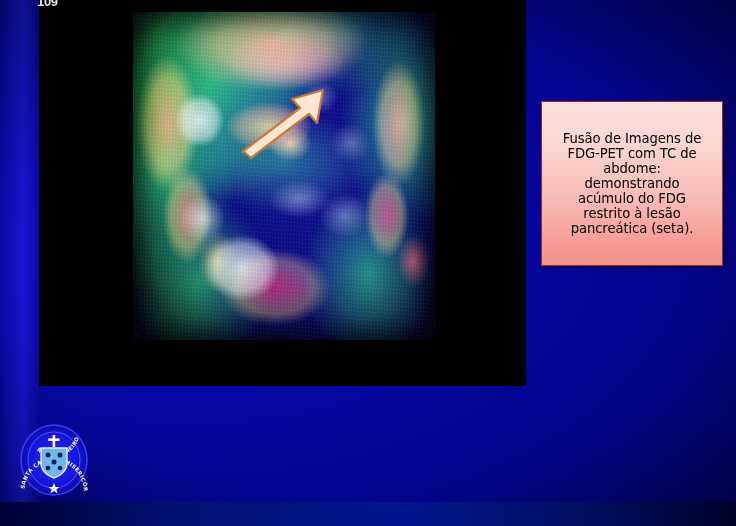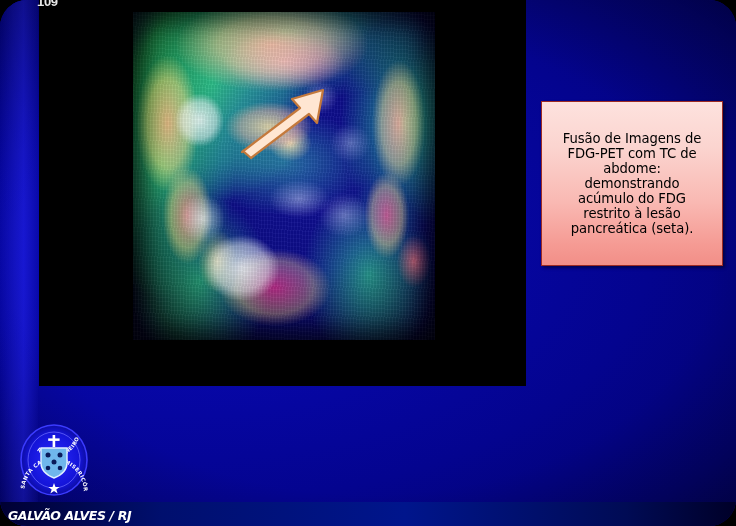--- a/index.html
+++ b/index.html
@@ -7,21 +7,20 @@
     padding: 0;
     background: #000;
   }
   #slide {
     position: relative;
     width: 736px;
     height: 526px;
     overflow: hidden;
     font-family: "Liberation Sans", sans-serif;
     background: #000080;
-    border-radius: 27px;
   }
 
   
   .bg-base {
     position: absolute;
     inset: 0;
     background:
       radial-gradient(ellipse 120% 95% at 26% 46%,
           #0b0bb4 0%,
           #0707a8 26%,
@@ -294,15 +293,14 @@
     <circle cx="36" cy="34" r="2.5" fill="#0a1a5a"></circle>
     <circle cx="48" cy="34" r="2.5" fill="#0a1a5a"></circle>
     <circle cx="42" cy="41" r="2.5" fill="#0a1a5a"></circle>
     <circle cx="36" cy="47" r="2.3" fill="#0a1a5a"></circle>
     <circle cx="48" cy="47" r="2.3" fill="#0a1a5a"></circle>
 
     <path d="M 42,62 L 43.5,66 L 47.6,66 L 44.3,68.5 L 45.6,72.4 L 42,70 L 38.4,72.4 L 39.7,68.5 L 36.4,66 L 40.5,66 Z" fill="#ffffff"></path>
   </svg>
 
   <div class="footer-bar"></div>
-  <div class="footer-text">GALVÃO ALVES / RJ</div>
 
 </div>
 
 </body></html>

